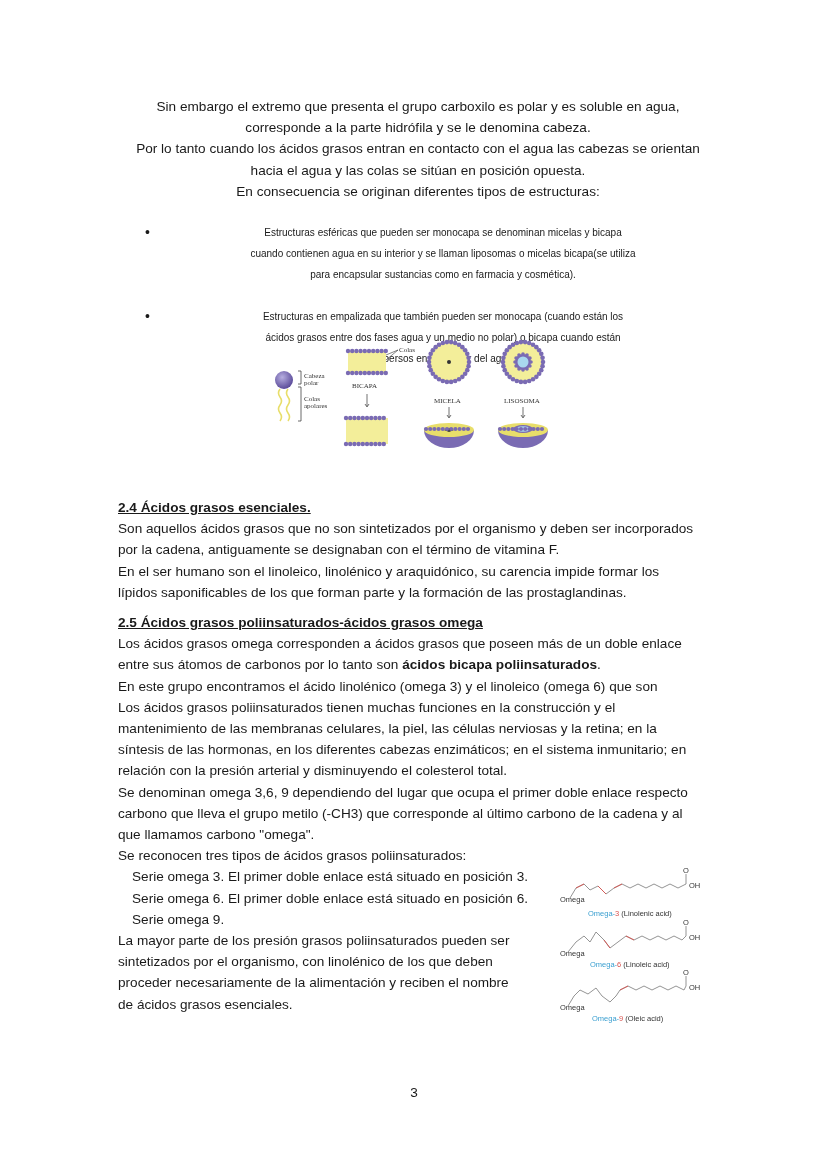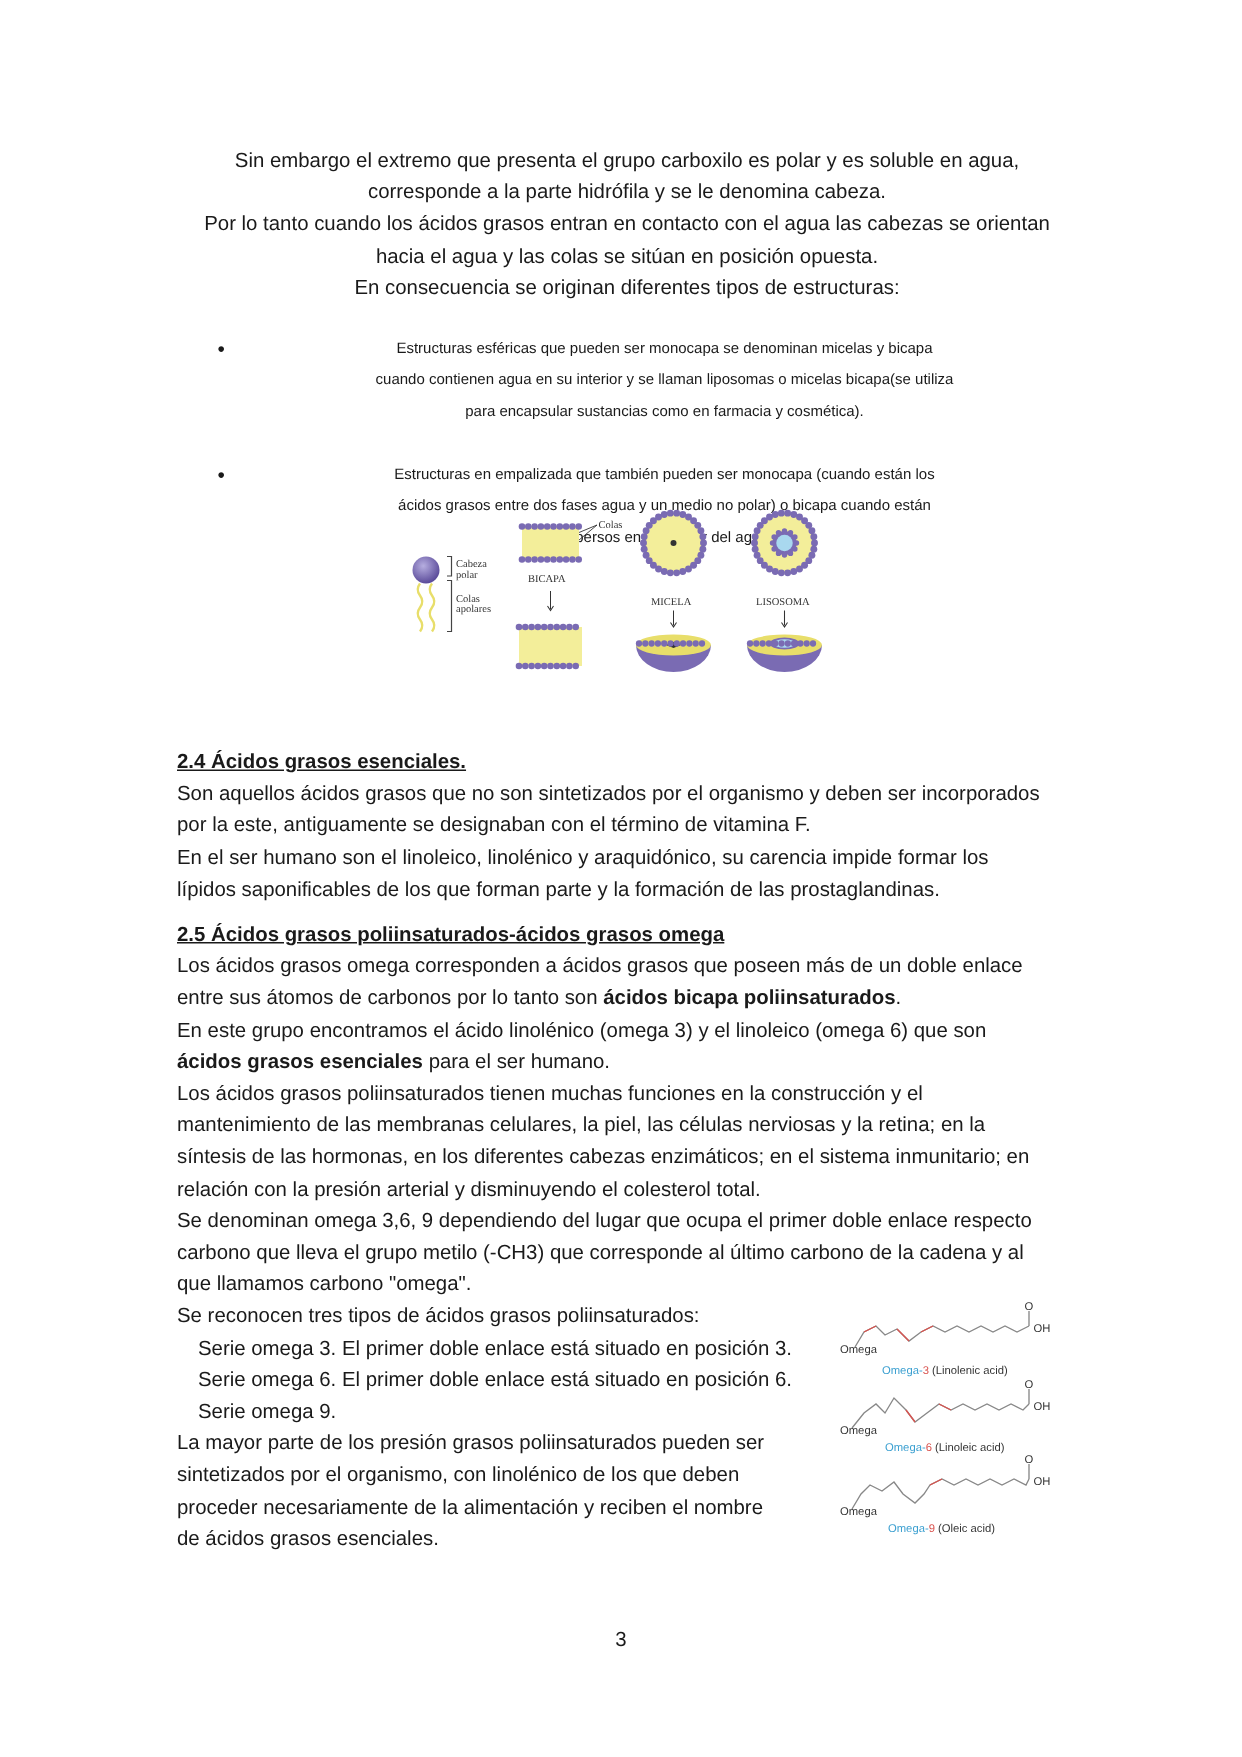--- a/index.html
+++ b/index.html
@@ -231,31 +231,30 @@
       <circle cx="261.3999999999999" cy="91" r="2.1" fill="#7a6bb3"></circle>
       <circle cx="265.5999999999999" cy="91" r="2.1" fill="#7a6bb3"></circle>
       <circle cx="269.7999999999999" cy="91" r="2.1" fill="#7a6bb3"></circle>
       <circle cx="273.9999999999999" cy="91" r="2.1" fill="#7a6bb3"></circle>
     </g>
 </svg>
 
 <div style="position:absolute; left:118px; top:497px; width:600px;">
   <p class="h">2.4 Ácidos grasos esenciales.</p>
   <p class="p">Son aquellos ácidos grasos que no son sintetizados por el organismo y deben ser incorporados</p>
-  <p class="p">por la este, antiguamente se designaban con el término de vitamina F.</p>
+  <p class="p">por la cadena, antiguamente se designaban con el término de vitamina F.</p>
   <p class="p">En el ser humano son el linoleico, linolénico y araquidónico, su carencia impide formar los</p>
   <p class="p">lípidos saponificables de los que forman parte y la formación de las prostaglandinas.</p>
 </div>
 
 <div style="position:absolute; left:118px; top:612px; width:610px;">
   <p class="h">2.5 Ácidos grasos poliinsaturados-ácidos grasos omega</p>
   <p class="p">Los ácidos grasos omega corresponden a ácidos grasos que poseen más de un doble enlace</p>
   <p class="p"><span>entre sus átomos de carbonos por lo tanto son </span><b>ácidos bicapa poliinsaturados</b><span>.</span></p>
   <p class="p">En este grupo encontramos el ácido linolénico (omega 3) y el linoleico (omega 6) que son</p>
-  <p class="p"><b>ácidos grasos esenciales</b><span> para el ser humano.</span></p>
   <p class="p">Los ácidos grasos poliinsaturados tienen muchas funciones en la construcción y el</p>
   <p class="p">mantenimiento de las membranas celulares, la piel, las células nerviosas y la retina; en la</p>
   <p class="p">síntesis de las hormonas, en los diferentes cabezas enzimáticos; en el sistema inmunitario; en</p>
   <p class="p">relación con la presión arterial y disminuyendo el colesterol total.</p>
   <p class="p">Se denominan omega 3,6, 9 dependiendo del lugar que ocupa el primer doble enlace respecto</p>
   <p class="p">carbono que lleva el grupo metilo (-CH3) que corresponde al último carbono de la cadena y al</p>
   <p class="p">que llamamos carbono "omega".</p>
   <p class="p">Se reconocen tres tipos de ácidos grasos poliinsaturados:</p>
   <p class="p serie">Serie omega 3. El primer doble enlace está situado en posición 3.</p>
   <p class="p serie">Serie omega 6. El primer doble enlace está situado en posición 6.</p>

